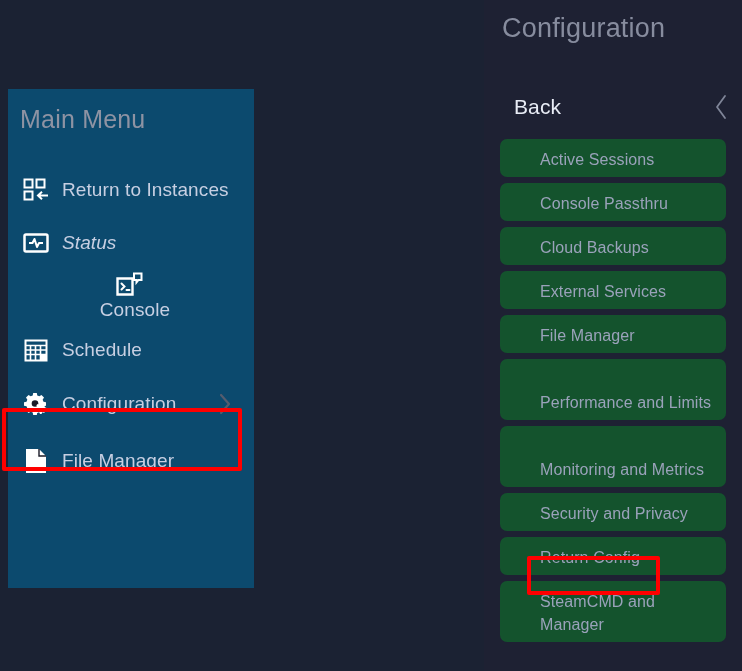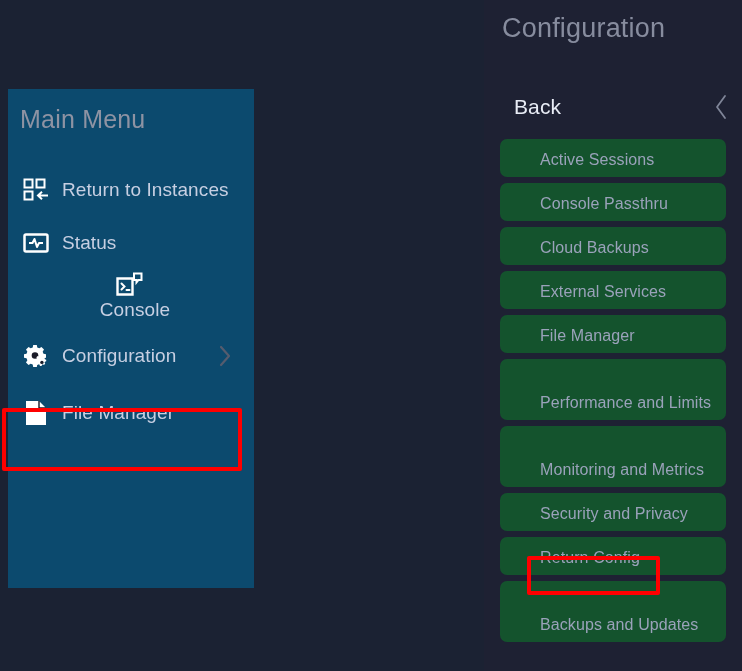--- a/index.html
+++ b/index.html
@@ -76,21 +76,21 @@
     right: 22px;
     top: 50%;
     transform: translateY(-50%);
     color: #555c6e;
     display: flex;
     align-items: center;
   }
 
   
   #mm-item-return   { height: 60px; align-items: center; }
-  #mm-item-status   { height: 46px; }
+  #mm-item-status   { height: 46px; font-style: italic; }
   #mm-item-console  { height: 60px; flex-direction: column; }
   #mm-item-schedule { height: 48px; }
   #mm-item-config   { height: 60px; }
   #mm-item-filemgr  { height: 54px; }
   #mm-item-backups  { height: 50px; }
 
   #mm-item-return .mm-label { line-height: 28px; }
 
   
   .annot-box {
@@ -226,20 +226,30 @@
         <svg width="27" height="25" viewBox="0 0 27 25">
           <path d="M1.5 6.5 H16.5 V22.5 H1.5 Z" fill="none" stroke="#ffffff" stroke-width="2.4"></path>
           <path d="M5.5 11.5 L8.5 14.5 L5.5 17.5" fill="none" stroke="#ffffff" stroke-width="2" stroke-linecap="round"></path>
           <path d="M10.5 18 H13.5" stroke="#ffffff" stroke-width="2" stroke-linecap="round"></path>
           <path d="M18 1.5 H25.5 V8 H22.5 L20.5 10.5 V8 H18 Z" fill="none" stroke="#ffffff" stroke-width="2"></path>
         </svg>
       </span>
       <span class="mm-label">Console</span>
     </div>
 
+    <div class="mm-item" id="mm-item-schedule">
+      <span class="mm-icon">
+        <svg width="24" height="24" viewBox="0 0 24 24">
+          <rect x="1.5" y="2.5" width="21" height="20" fill="none" stroke="#ffffff" stroke-width="2"></rect>
+          <path d="M1.5 7.5 H22.5 M1.5 12 H22.5 M1.5 16.5 H22.5 M6.5 7.5 V22.5 M11.5 7.5 V22.5 M16.5 7.5 V22.5" stroke="#ffffff" stroke-width="1.6"></path>
+          <rect x="17" y="17" width="5" height="5" fill="#ffffff"></rect>
+        </svg>
+      </span>
+      <span class="mm-label">Schedule</span>
+    </div>
 
     <div class="mm-item" id="mm-item-config">
       <span class="mm-icon">
         <svg width="28" height="26" viewBox="0 0 28 26">
           <g fill="#ffffff">
             <path d="M11.2 2 h3.6 l.5 2.5 2 .85 2.15-1.35 2.55 2.55 -1.35 2.15 .85 2 2.5 .5 v3.6 l-2.5 .5 -.85 2 1.35 2.15 -2.55 2.55 -2.15-1.35 -2 .85 -.5 2.5 h-3.6 l-.5-2.5 -2-.85 -2.15 1.35 -2.55-2.55 1.35-2.15 -.85-2 -2.5-.5 v-3.6 l2.5-.5 .85-2 -1.35-2.15 2.55-2.55 2.15 1.35 2-.85 z"></path>
           </g>
           <circle cx="13" cy="12.5" r="3.3" fill="#1a1b28"></circle>
           <g fill="#ffffff">
             <path d="M21.1 16.6 h1.9 l.3 1.35 1.05 .45 1.15-.7 1.35 1.35 -.7 1.15 .45 1.05 1.35 .3 v1.9 l-1.35 .3 -.45 1.05 .7 1.15 -1.35 1.35 -1.15-.7 -1.05 .45 -.3 1.35 h-1.9 l-.3-1.35 -1.05-.45 -1.15 .7 -1.35-1.35 .7-1.15 -.45-1.05 -1.35-.3 v-1.9 l1.35-.3 .45-1.05 -.7-1.15 1.35-1.35 1.15 .7 1.05-.45 z" transform="translate(-1.5,-3.2) scale(0.92)"></path>
@@ -306,19 +316,19 @@
     <div class="cfg-item two-line">
       <span class="cfg-label">Monitoring and Metrics</span>
     </div>
     <div class="cfg-item">
       <span class="cfg-label">Security and Privacy</span>
     </div>
     <div class="cfg-item">
       <span class="cfg-label">Return Config</span>
     </div>
     <div class="cfg-item two-line">
-      <span class="cfg-label">Backups and Updates</span>
+      <span class="cfg-label">SteamCMD and Manager</span>
     </div>
   </div>
 
 </div>
 
 <div class="annot-box" id="annot-server-config"></div>
 
 </body></html>

